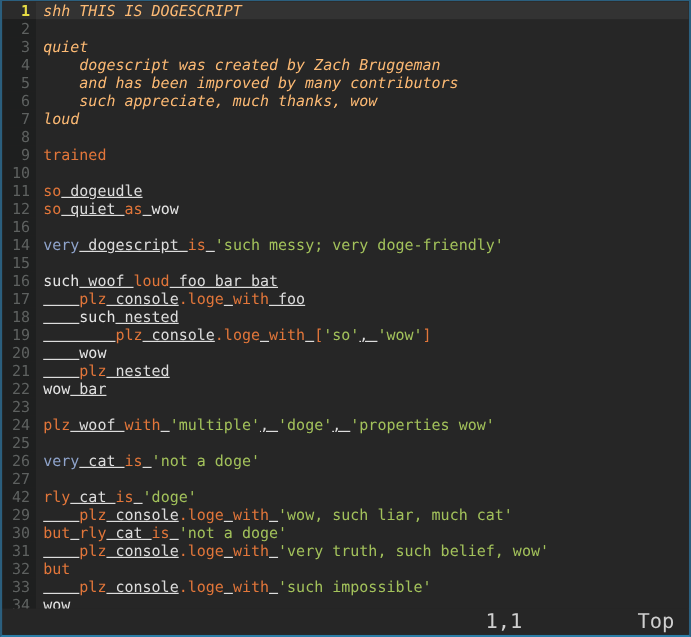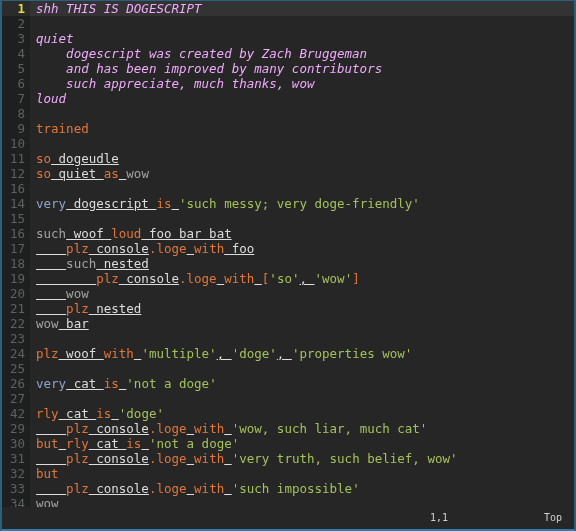--- a/index.html
+++ b/index.html
@@ -68,35 +68,35 @@
   .code-text {
     flex: 1 1 auto;
     padding-left: 6px;
     color: #dddddd;
     font-size: 12.5px;
     line-height: 15px;
     white-space: pre;
   }
 
   
-  .tok-comment  { color: #f0abfc; font-style: italic; }
+  .tok-comment  { color: #fdba74; font-style: italic; }
   .tok-keyword  { color: #e2763a; }
-  .tok-builtin  { color: #a3a3a3; }
+  .tok-builtin  { color: #e5e5e5; }
   .tok-string   { color: #a3c25b; }
   .tok-special  { color: #8fa4cc; }
   .tok-plain    { color: #dddddd; text-decoration: underline; }
   .tok-punct    { color: #e2763a; }
 
   #status-bar {
     flex: 0 0 auto;
     height: 22px;
     line-height: 22px;
     background: #262626;
     color: #cfcfcf;
-    font-size: 10px;
+    font-size: 17px;
     display: flex;
     align-items: center;
     padding-right: 12px;
     white-space: pre;
   }
   #status-spacer { flex: 1 1 auto; }
   #status-pos { margin-right: 96px; }
   #status-scroll { }
 </style>
 </head>

